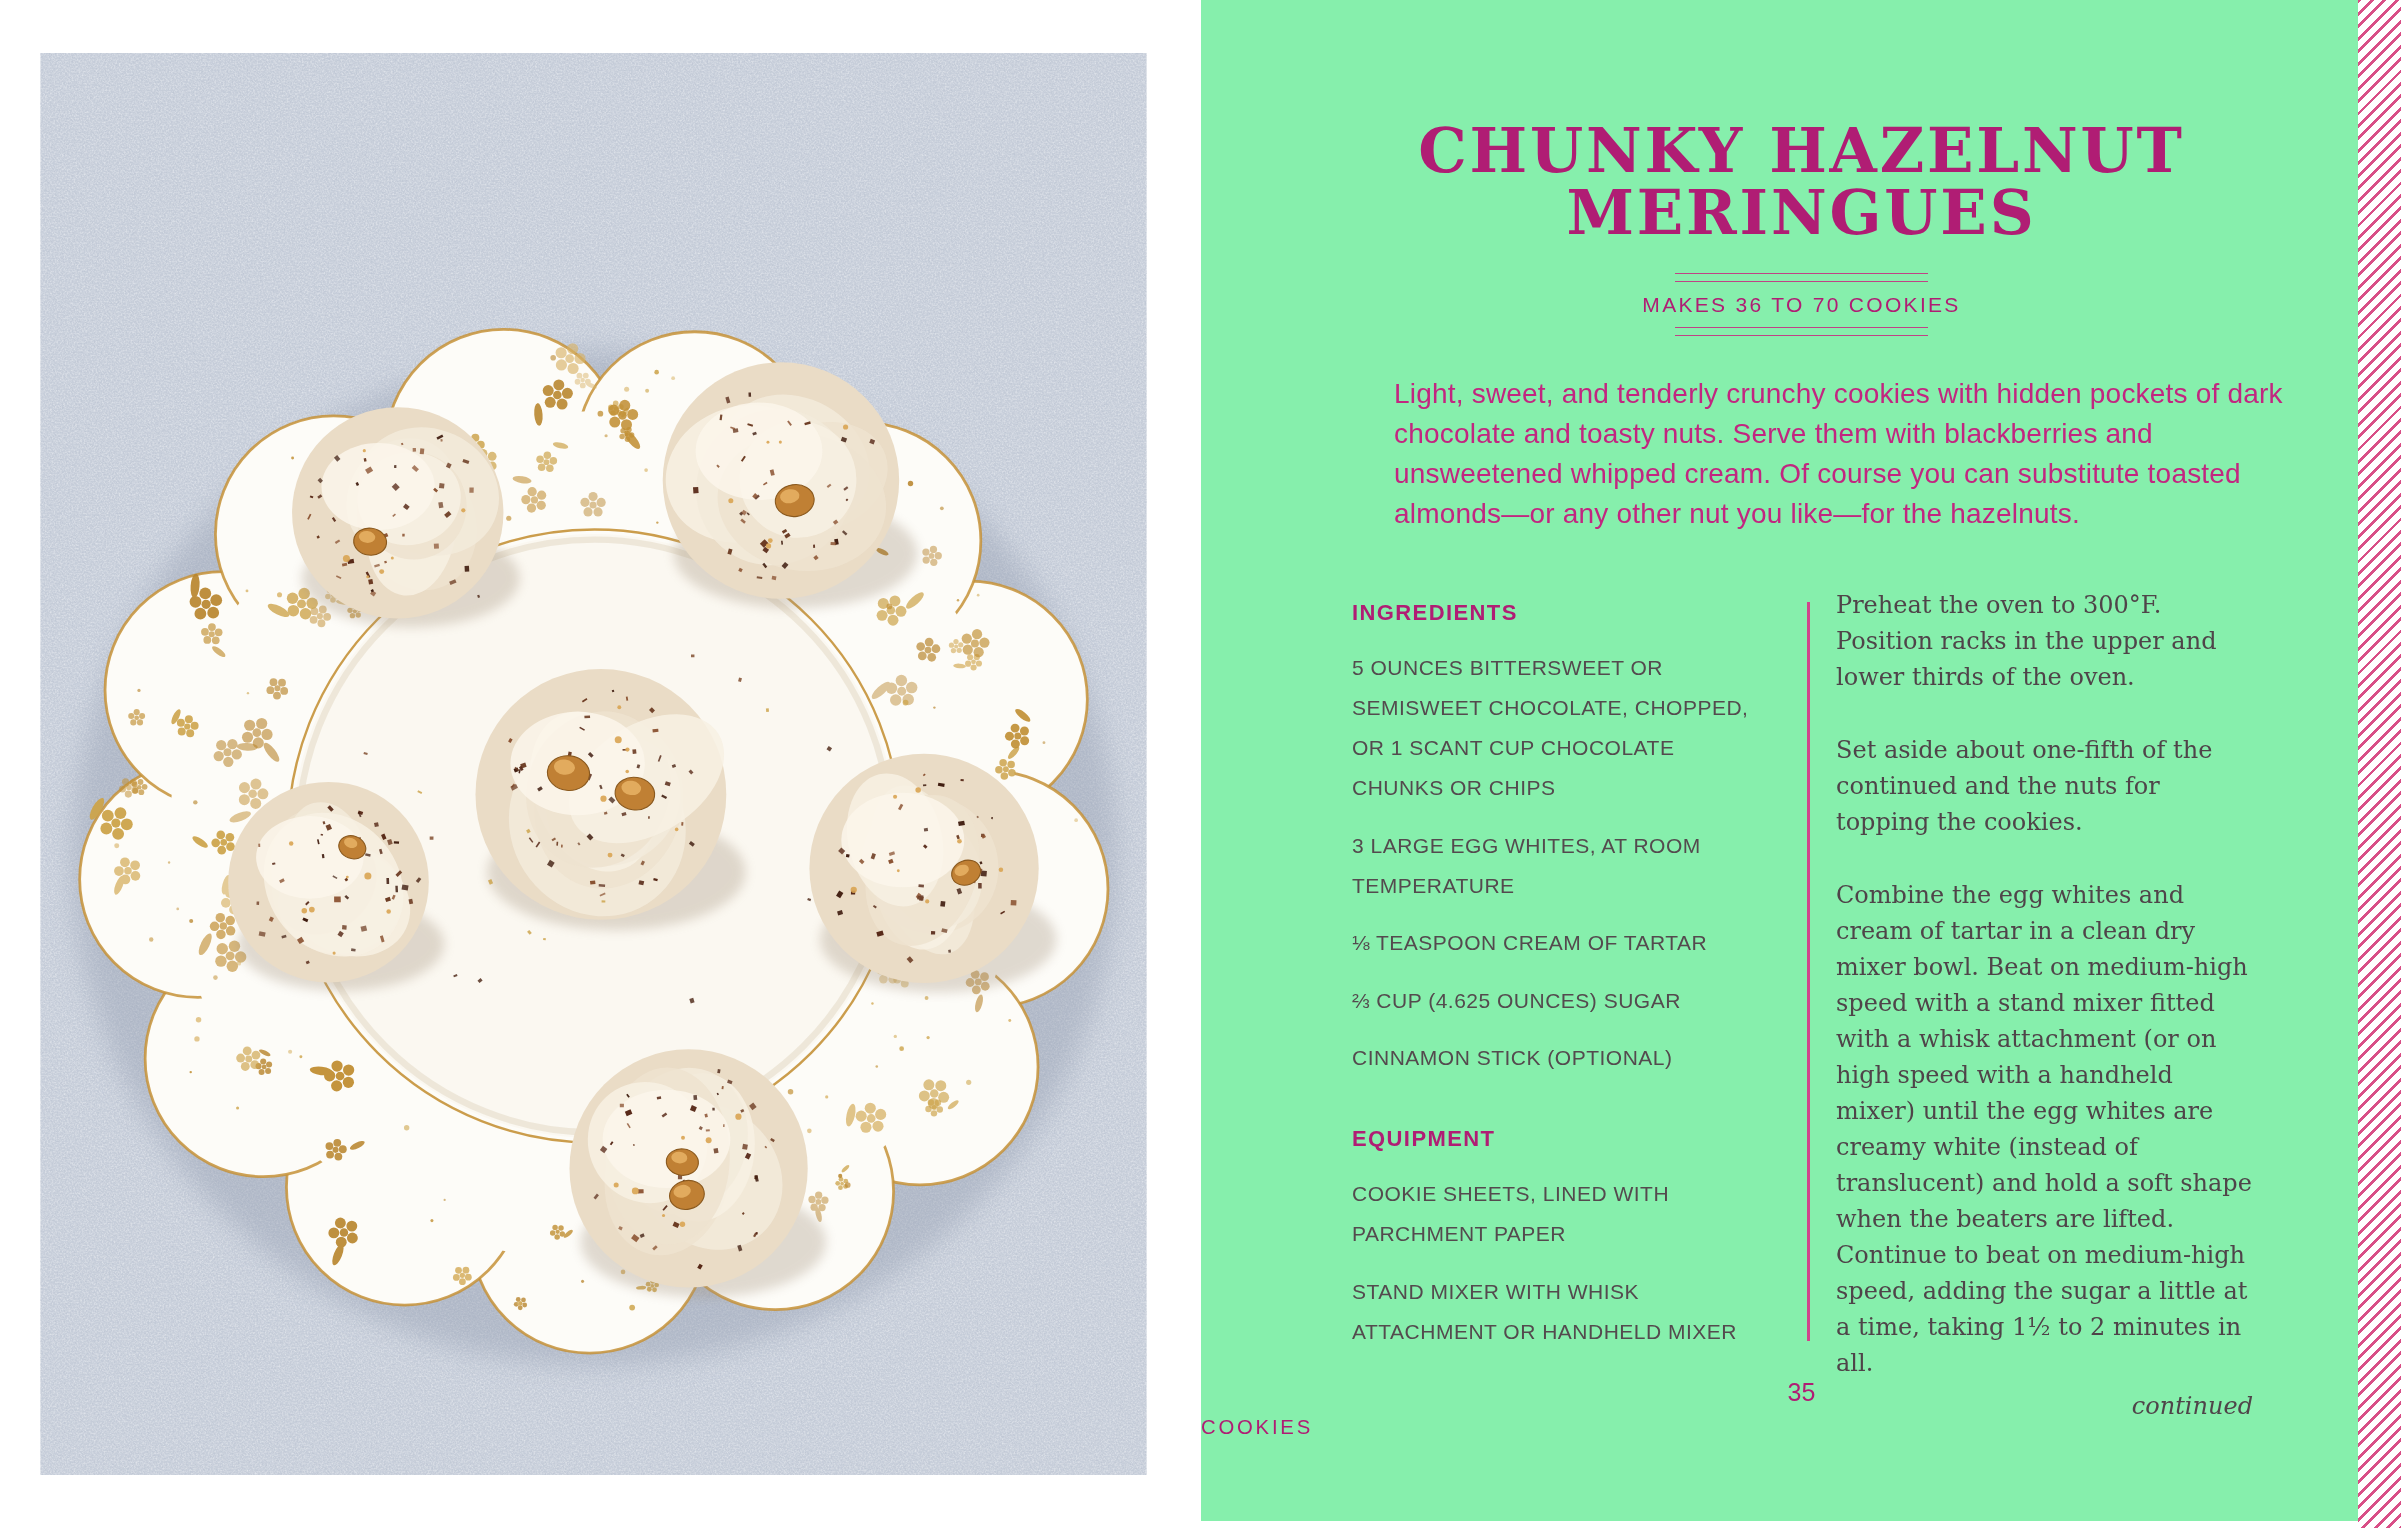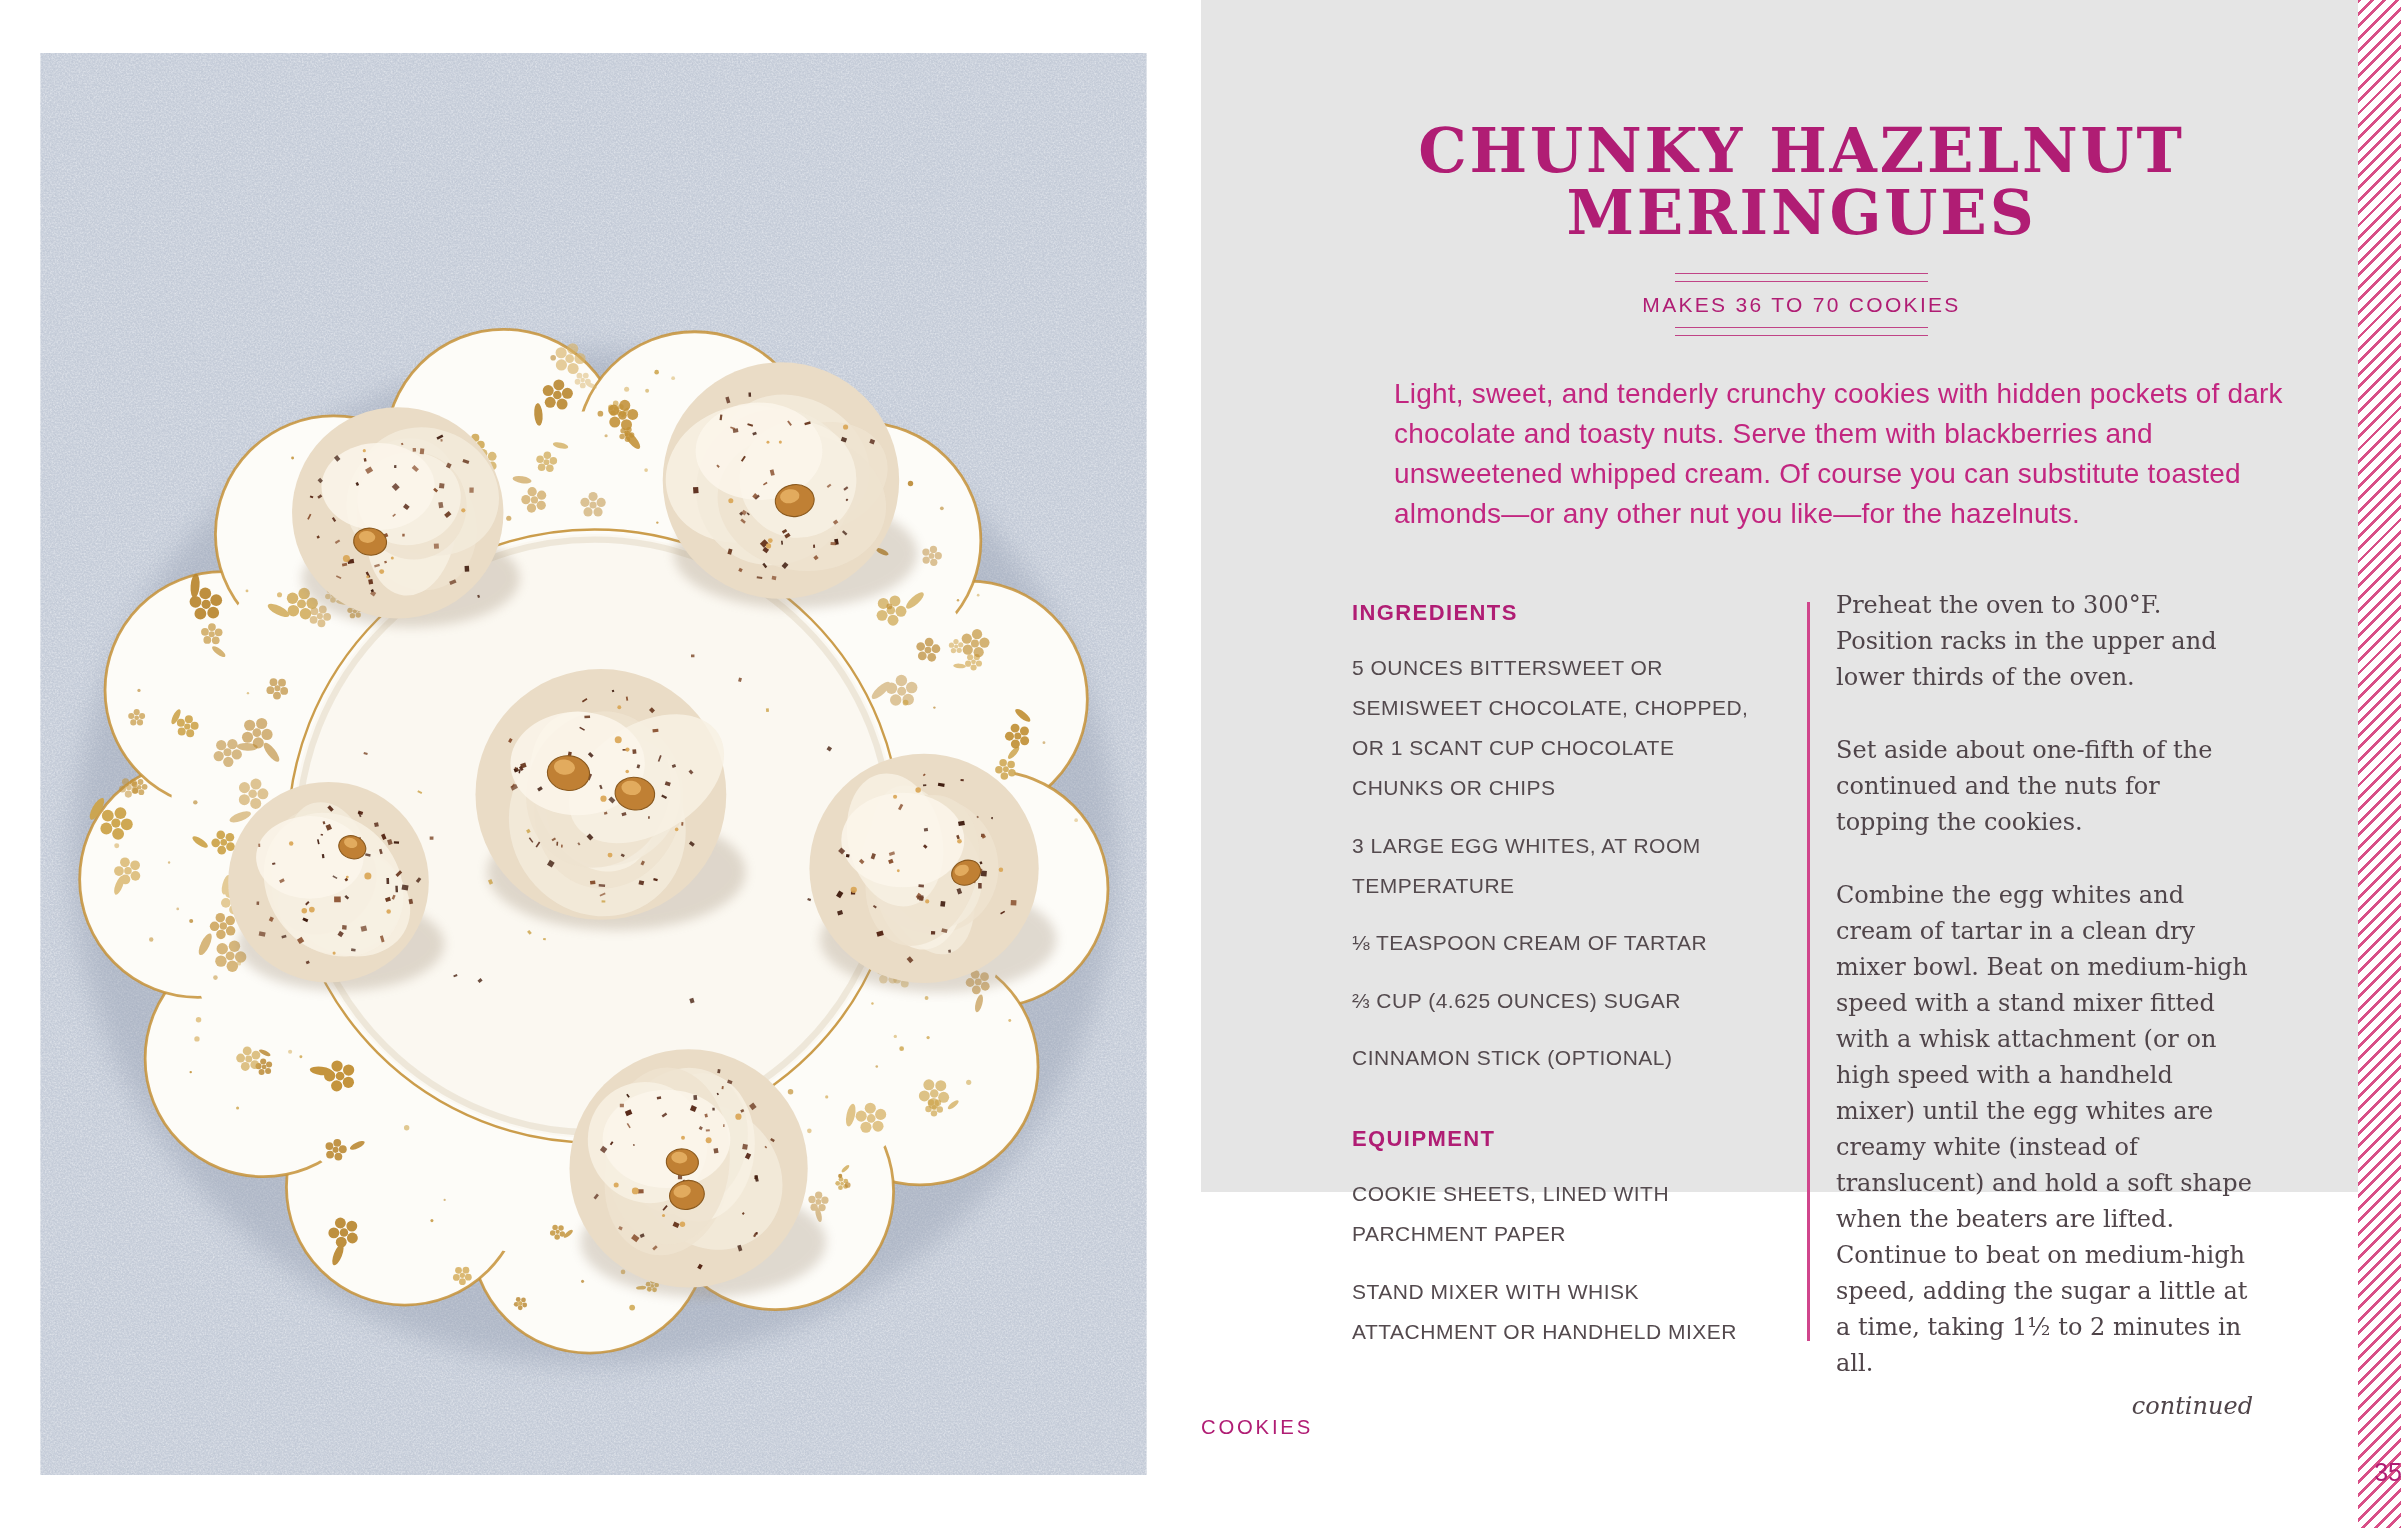--- a/index.html
+++ b/index.html
@@ -3,21 +3,21 @@
 <meta charset="utf-8">
 <style>
   html,body{margin:0;padding:0;width:2401px;height:1529px;background:#ffffff;overflow:hidden;}
   body{font-family:"Liberation Sans",sans-serif;position:relative;}
 
   
   .left-page{position:absolute;left:0;top:0;width:1201px;height:1529px;background:#fff;}
   .photo-frame{position:absolute;left:40px;top:53px;width:1107px;height:1422px;overflow:hidden;}
 
   
-  .right-page{position:absolute;left:1201px;top:0;width:1201px;height:1192px;background:#e5e5e5;text-decoration:underline;}
+  .right-page{position:absolute;left:1201px;top:0;width:1201px;height:1521px;background:#86efac;text-decoration:underline;}
   .stripe-band{position:absolute;right:0;top:0;width:44px;height:1529px;
     background:repeating-linear-gradient(135deg,#d94f87 0px,#d94f87 2.8px,#ffffff 2.8px,#ffffff 8.8px);}
 
   .recipe-title{position:absolute;left:0;top:120px;width:1201px;text-align:center;
     font-family:"DejaVu Serif",serif;font-weight:700;font-size:61px;line-height:62px;
     letter-spacing:2.8px;color:#b01d74;}
 
   .yield-block{position:absolute;left:0;top:273px;width:1201px;text-align:center;}
   .yield-rule{width:253px;height:7.4px;margin:0 auto;border-top:1.8px solid #c04386;border-bottom:1.8px solid #c04386;}
   .yield-text{margin:10.2px 0;font-size:21px;letter-spacing:2.3px;color:#b01d74;}
@@ -30,21 +30,21 @@
   .ing-item{font-size:21px;line-height:40px;letter-spacing:0.5px;color:#544a4e;margin:0 0 17.5px 0;}
   .equipment-heading{margin-top:48px;}
 
   .col-divider{position:absolute;left:606px;top:602px;width:2.8px;height:739px;background:#d0458c;}
 
   .steps-col{position:absolute;left:635px;top:587px;width:417px;
     font-family:"DejaVu Serif",serif;font-size:24px;line-height:36px;color:#4f4449;}
   .steps-col p{margin:0 0 37px 0;}
   .continued{margin:0;text-align:right;font-style:italic;}
 
-  .page-number{position:absolute;left:0;top:1458px;width:1201px;text-align:right;
+  .page-number{position:absolute;left:0;top:1378px;width:1201px;text-align:center;
     font-size:25px;color:#b01d74;}
   .section-label{position:absolute;left:0;top:1416px;width:1201px;text-align:left;
     font-size:20.3px;letter-spacing:2.8px;color:#b01d74;}
 </style>
 </head>
 <body>
 
 <div class="left-page">
   <div class="photo-frame" aria-label="Chunky hazelnut meringues with chocolate flecks and whole hazelnuts piled on a white scalloped plate with a gold floral rim, on a sparkly silver surface">
     <svg id="photo-svg" width="1107" height="1422" viewBox="0 0 1198 1540" xmlns="http://www.w3.org/2000/svg">

